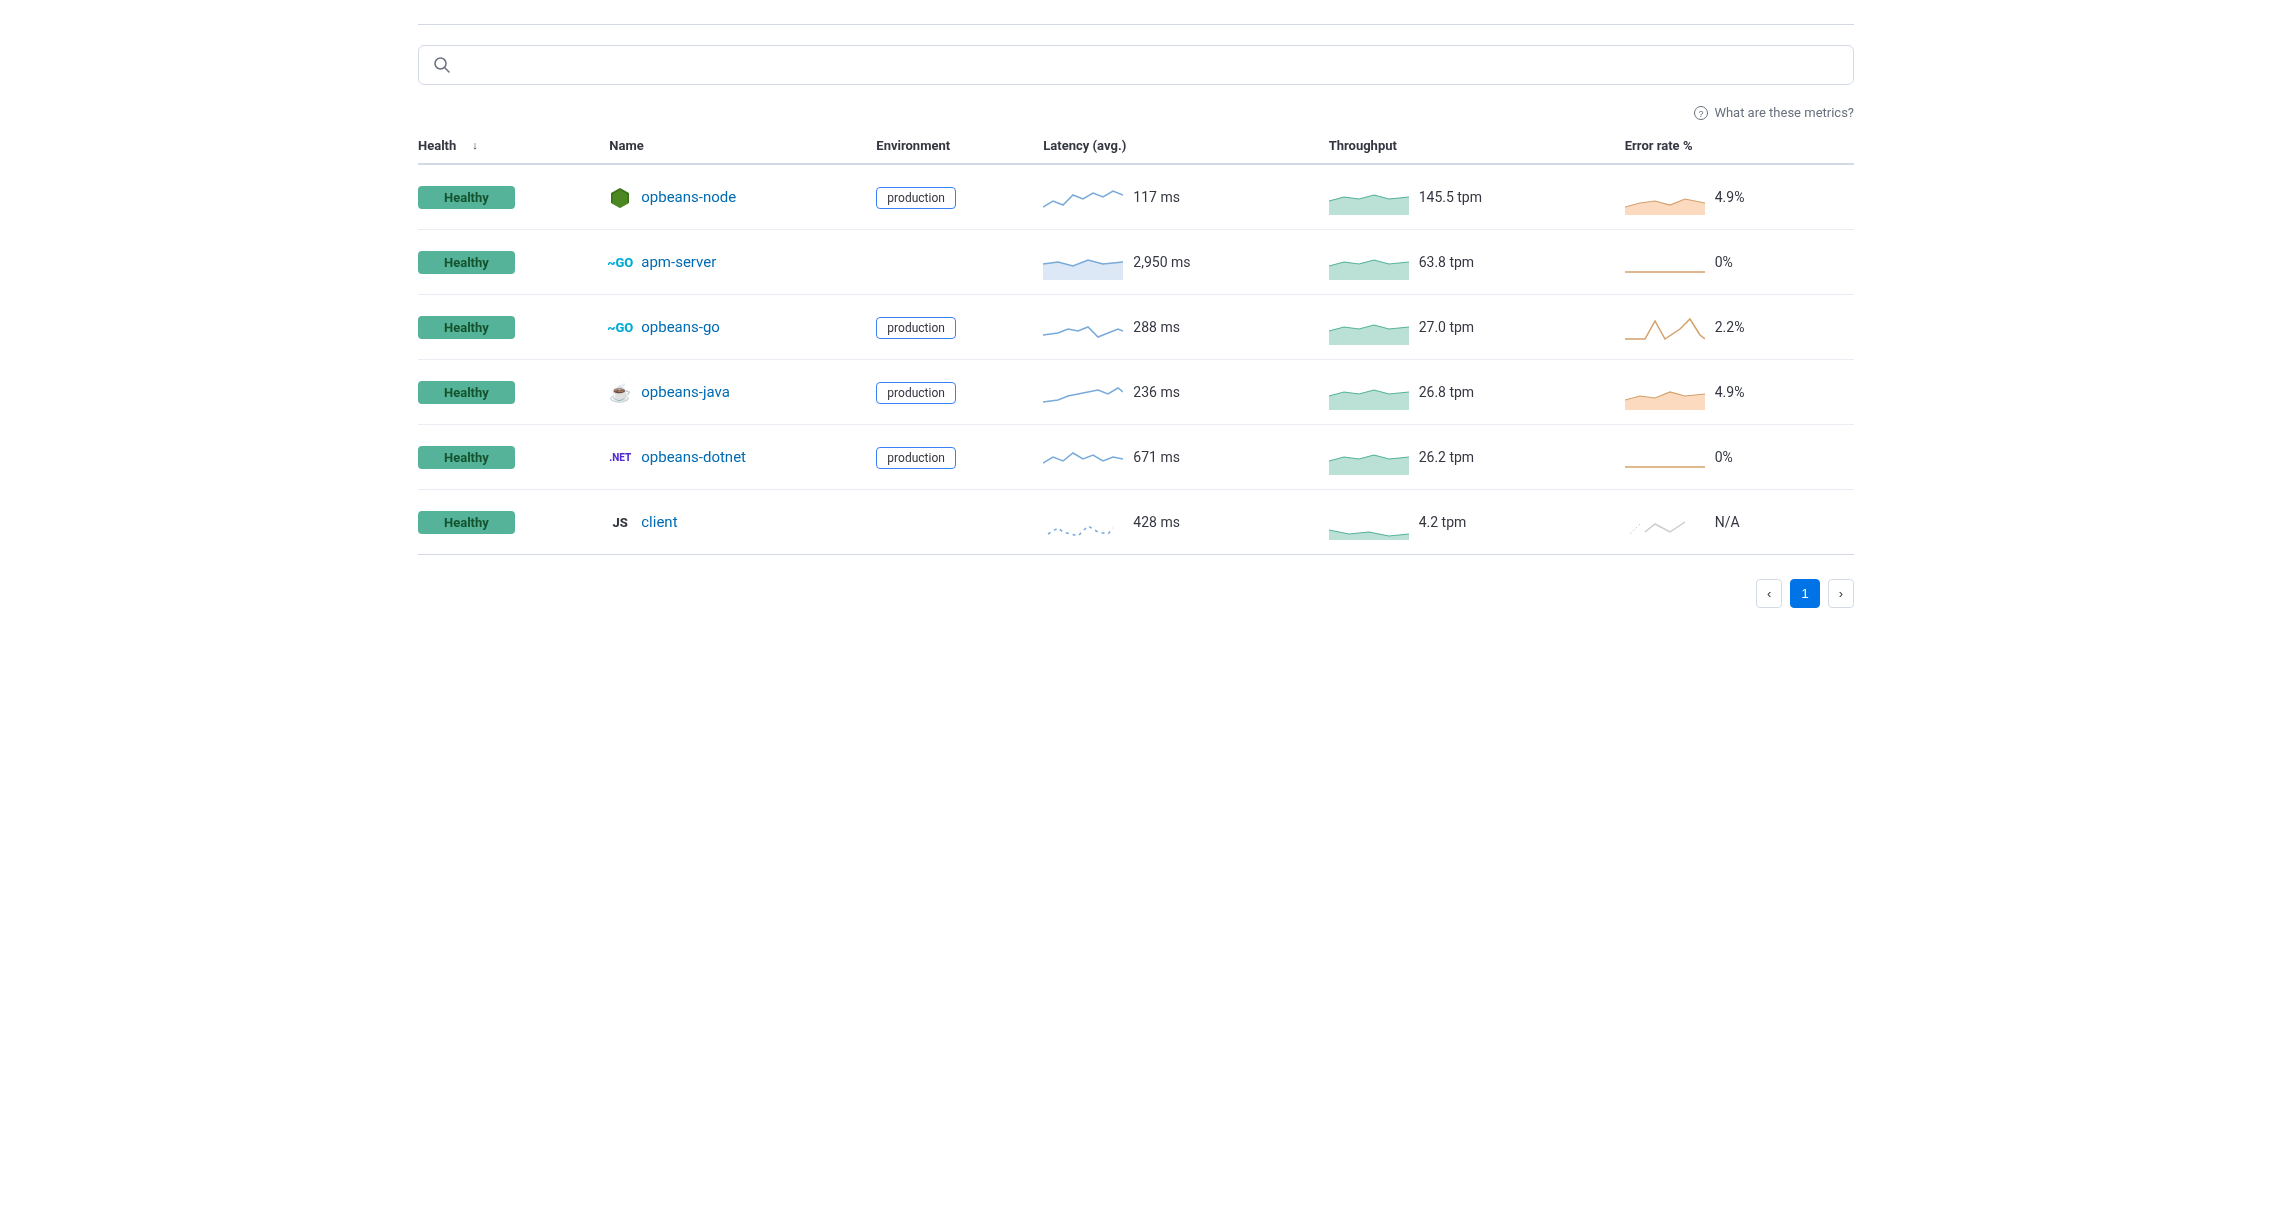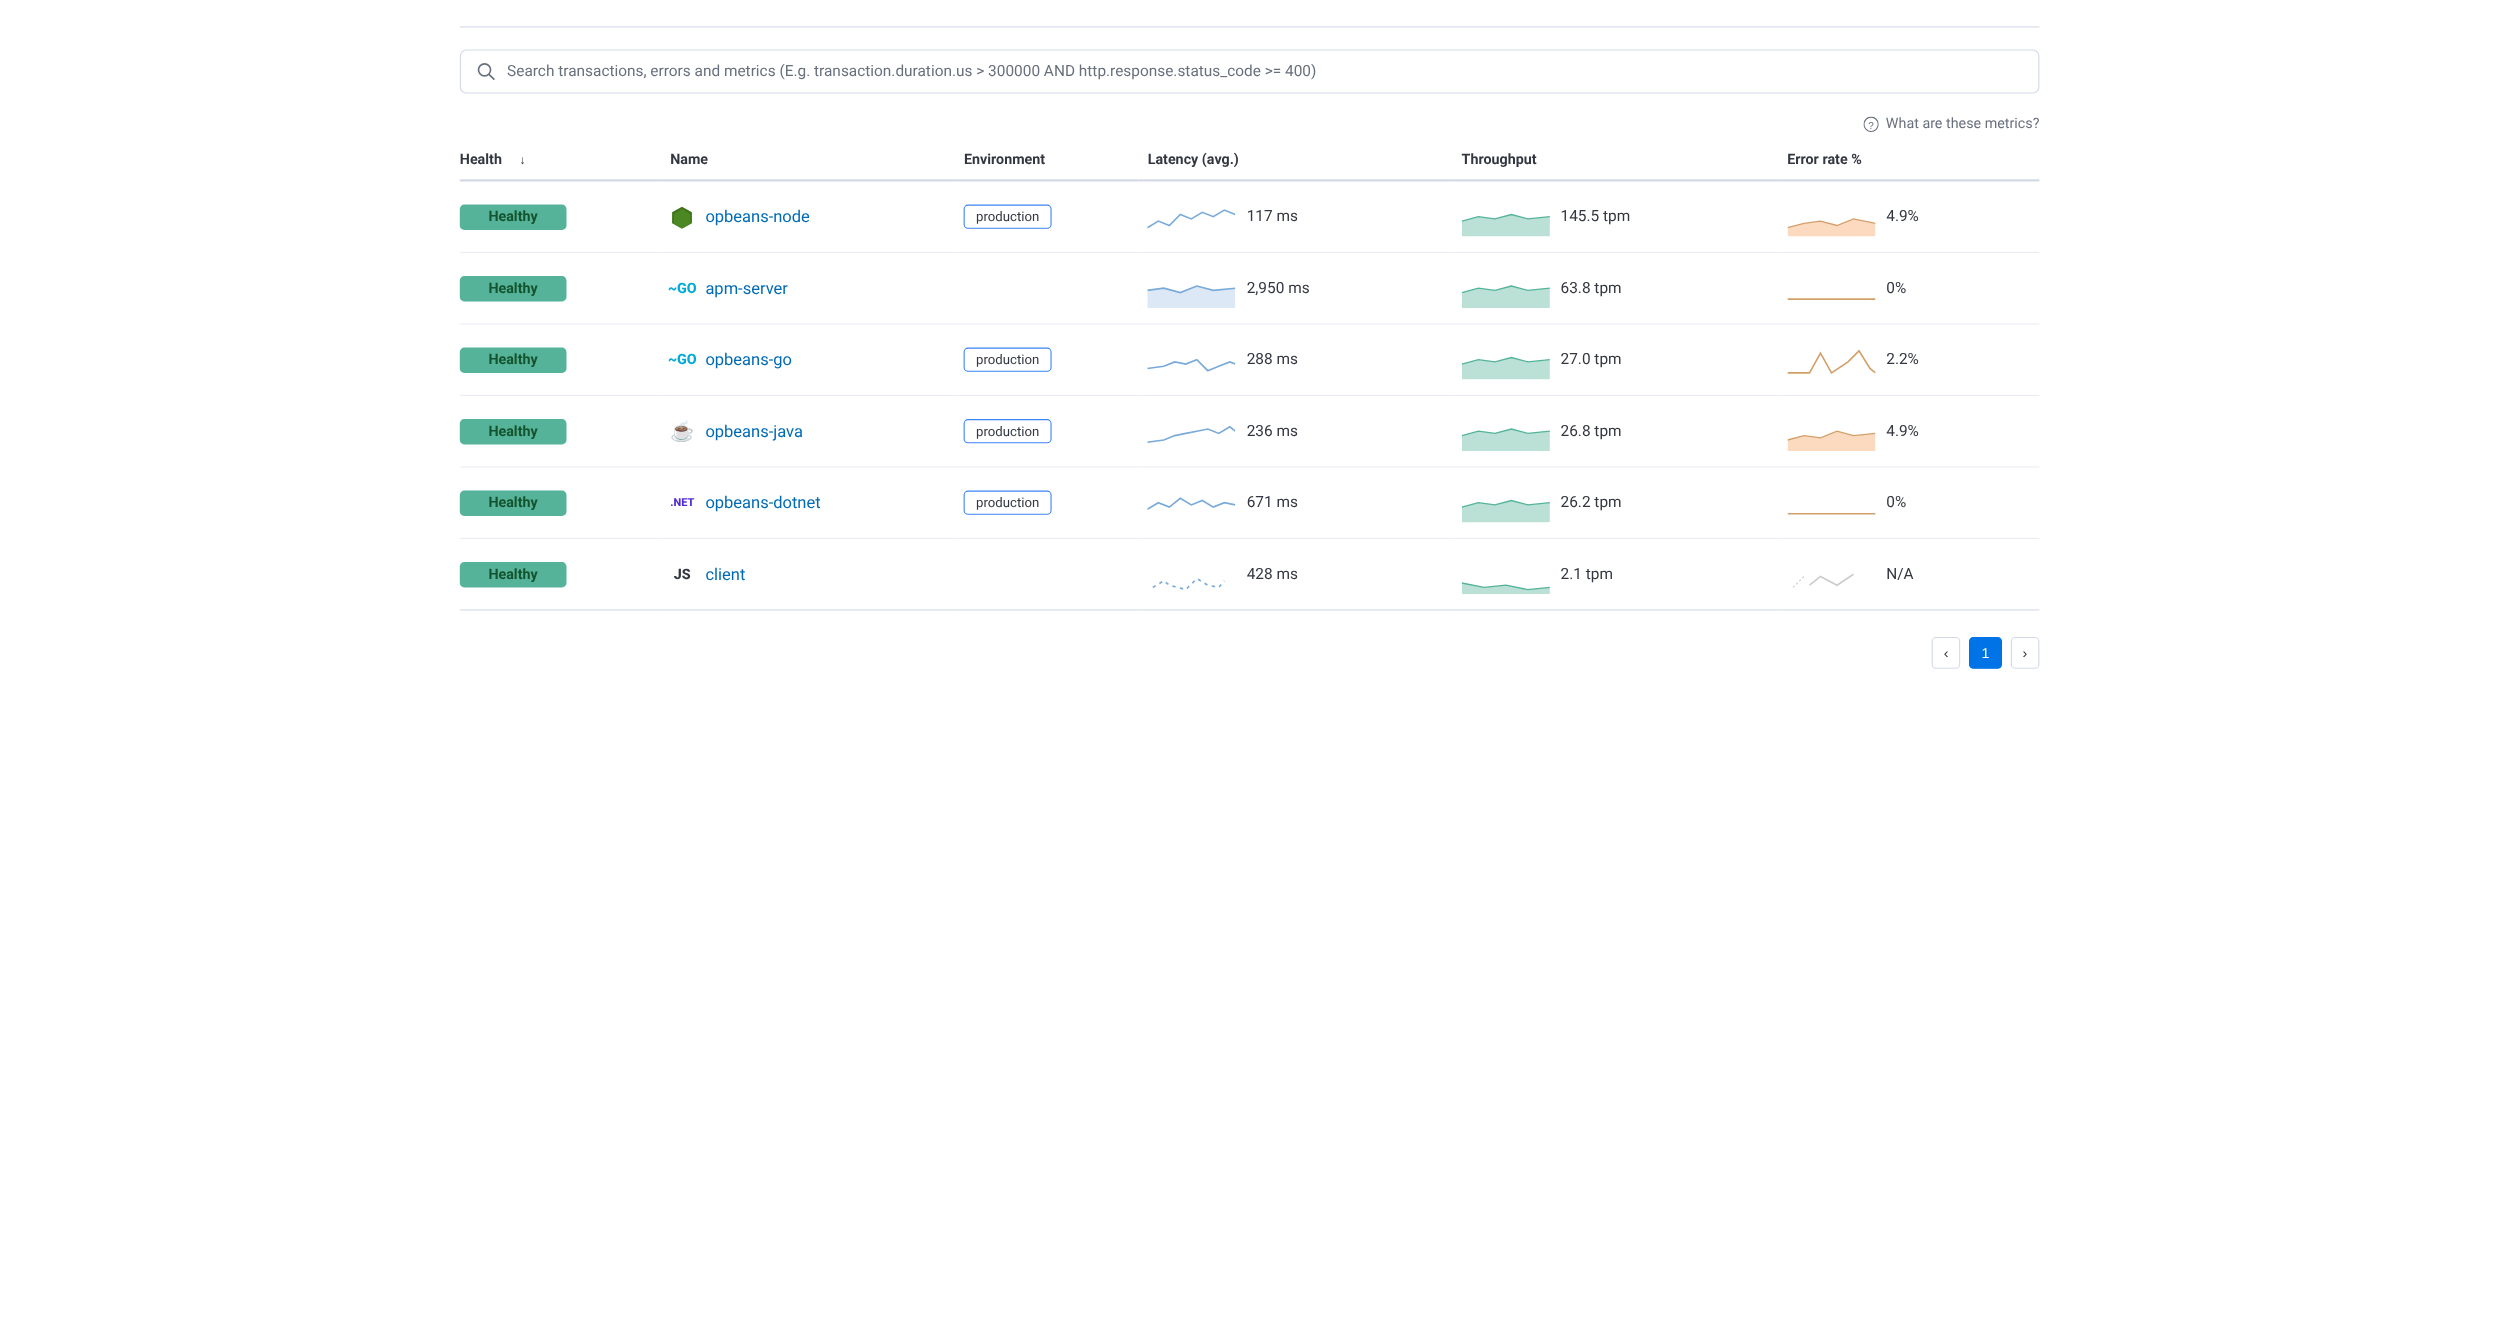--- a/index.html
+++ b/index.html
@@ -257,21 +257,20 @@
 <div class="page-wrapper">
 
 
   <hr class="divider">
 
   <div class="search-bar">
     <svg width="18" height="18" viewBox="0 0 18 18" fill="none">
       <circle cx="7.5" cy="7.5" r="5.5" stroke="#69707d" stroke-width="1.5"></circle>
       <path d="M12 12L16 16" stroke="#69707d" stroke-width="1.5" stroke-linecap="round"></path>
     </svg>
-    <span class="search-placeholder">Search transactions, errors and metrics (E.g. transaction.duration.us &gt; 300000 AND http.response.status_code &gt;= 400)</span>
   </div>
 
 
   <div class="metrics-help">
     <svg width="14" height="14" viewBox="0 0 14 14" fill="none">
       <circle cx="7" cy="7" r="6.5" stroke="#69707d"></circle>
       <text x="7" y="11" text-anchor="middle" fill="#69707d" font-size="9" font-family="sans-serif">?</text>
     </svg>
     <span>What are these metrics?</span>
   </div>
@@ -514,21 +513,21 @@
               </svg>
         <span class="metric-value">428 ms</span>
       </div>
     </td>
     <td>
       <div class="metric-cell">
         <svg class="sparkline" viewBox="0 0 80 36" fill="none">
                 <polygon points="0,36 0,26 20,30 40,28 60,32 80,30 80,36" fill="#54b399" opacity="0.4"></polygon>
                 <polyline points="0,26 20,30 40,28 60,32 80,30" stroke="#54b399" stroke-width="1.2" fill="none"></polyline>
               </svg>
-        <span class="metric-value">2.1 tpm</span>
+        <span class="metric-value">4.2 tpm</span>
       </div>
     </td>
     <td>
       <div class="metric-cell">
         <svg class="sparkline" viewBox="0 0 80 36" fill="none">
                 <polyline points="20,28 30,20 45,28 60,18" stroke="#ccc" stroke-width="1.5" fill="none"></polyline>
                 <line x1="5" y1="30" x2="15" y2="20" stroke="#ccc" stroke-width="1" stroke-dasharray="2,2"></line>
               </svg>
         <span class="metric-value">N/A</span>
       </div>

